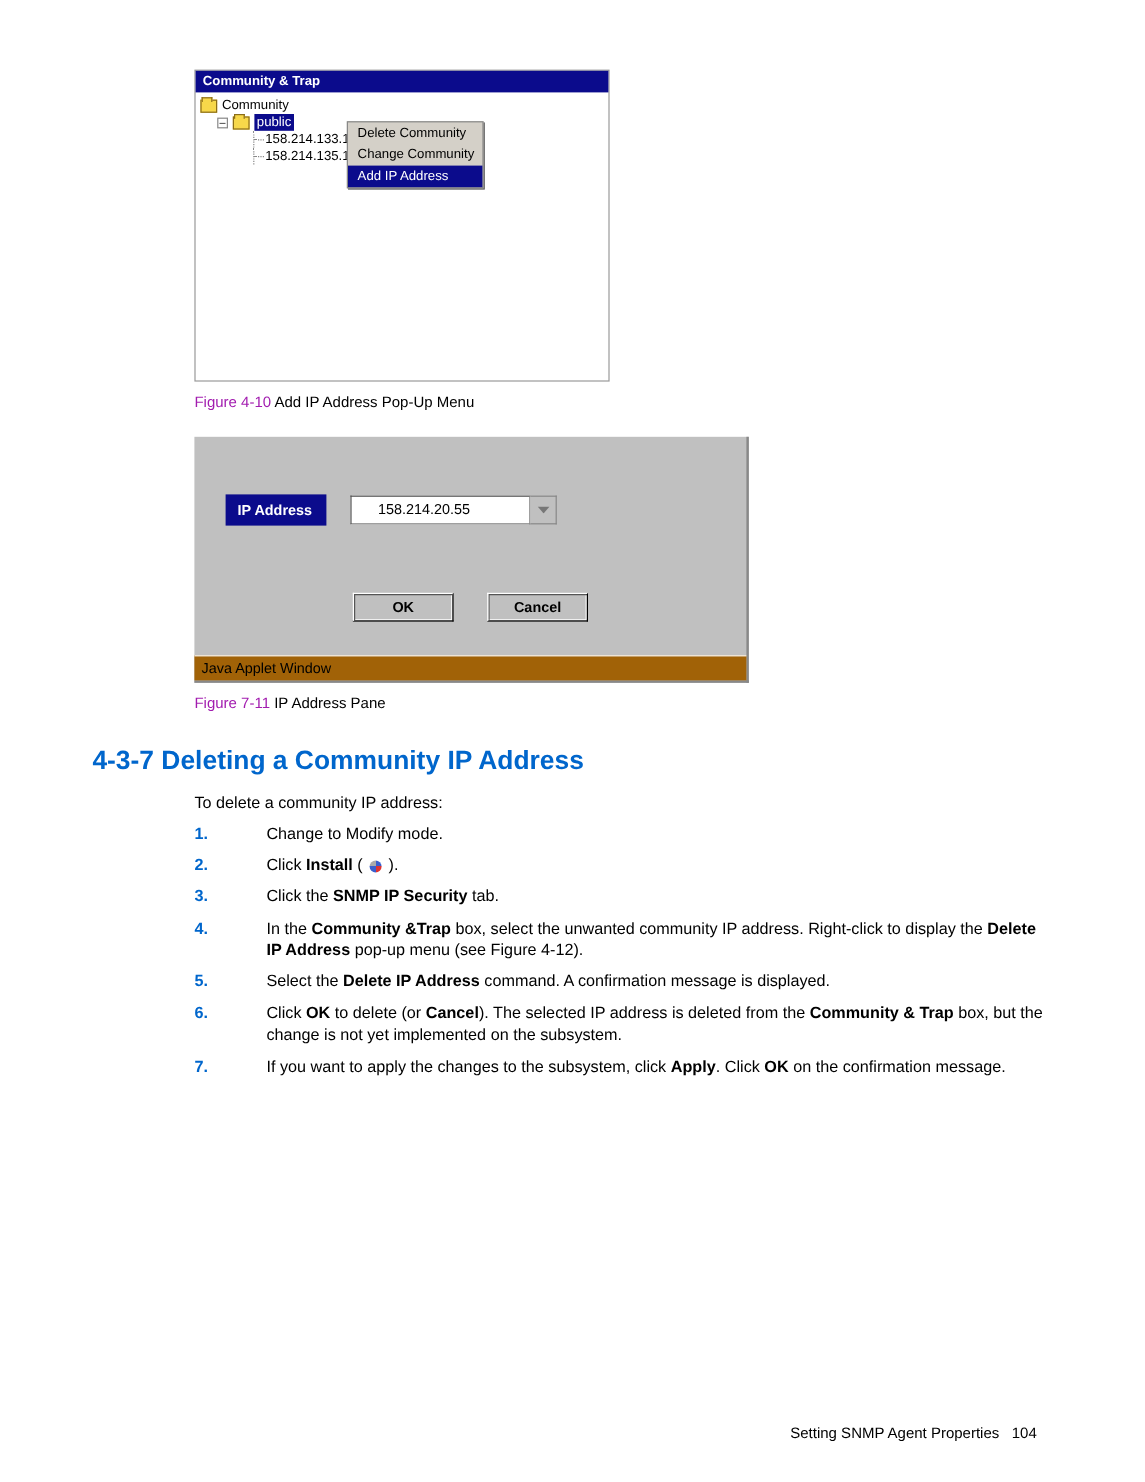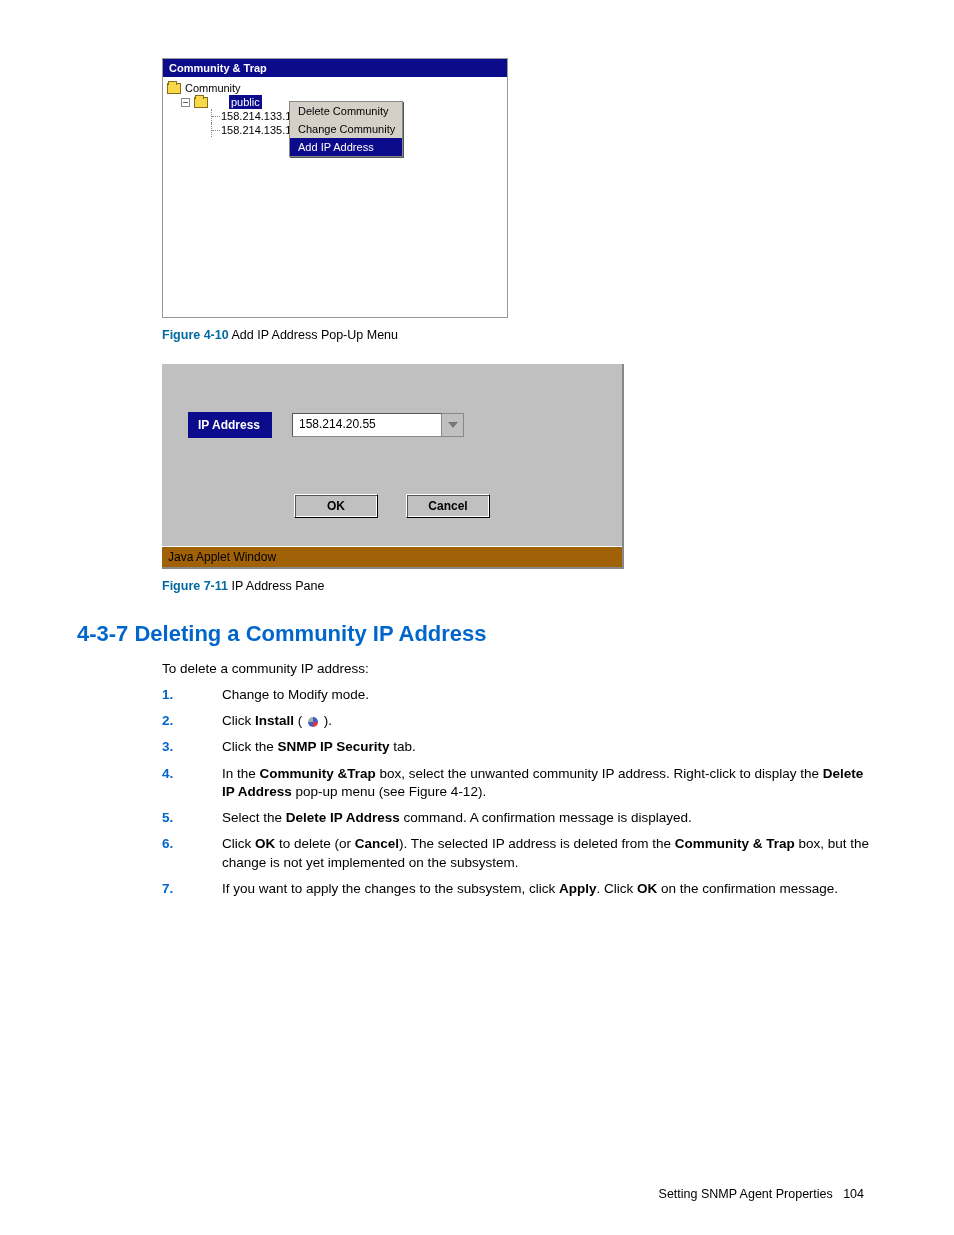--- a/index.html
+++ b/index.html
@@ -37,21 +37,21 @@
   .tree .folder-icon {
     display: inline-block; width: 14px; height: 11px;
     background: #f7d84a; border: 1px solid #8a6d1a;
     margin-right: 4px; position: relative;
   }
   .tree .folder-icon::before{
     content:""; position:absolute; left:0; top:-3px; width:7px; height:3px;
     background:#f7d84a; border:1px solid #8a6d1a; border-bottom:none;
   }
   .tree .selected {
-    background: #0b0b8c; color: #fff; padding: 0 2px; margin-left: 17px;
+    background: #0b0b8c; color: #fff; padding: 0 2px;
   }
   .tree .indent1 { padding-left: 14px; }
   .tree .indent2 { padding-left: 44px; }
   .tree .expander {
     display:inline-block; width:9px; height:9px; border:1px solid #888; font-size:9px; line-height:7px; text-align:center; margin-right:4px; background:#fff;
   }
   .tree .tline {
     display:inline-block; width:10px; border-left:1px dotted #888; height:14px; position:relative;
   }
   .tree .tline::after{
@@ -64,39 +64,39 @@
     font-size: 11px;
     width: 114px;
   }
   .context-menu .mi { padding: 2px 8px; white-space: nowrap; }
   .context-menu .mi.hl { background: #0b0b8c; color: #fff; }
   .caption {
     font-size: 12.5px;
     margin: 10px 0 0 85px;
     font-family: "Segoe UI", Arial, sans-serif;
   }
-  .caption .figlabel { color: #0369a1; font-weight: bold; }
+  .caption .figlabel { color: #a21caf; font-weight: normal; }
 
   
   .fig411 {
     width: 462px; margin-left: 85px; margin-top: 22px;
     background: #c0c0c0; border-right: 2px solid #888; border-bottom: 2px solid #888;
     padding: 48px 26px 6px 26px;
     font-family: "MS Sans Serif", Tahoma, Arial, sans-serif;
   }
   .ip-row { display: flex; align-items: center; gap: 20px; }
   .ip-label {
     background: #0b0b8c; color:#fff; font-weight:bold; font-size:12px;
     padding: 6px 10px; width: 84px; text-align:left;
   }
   .ip-field-wrap { display:flex; }
   .ip-field {
     width: 150px; height: 24px; background:#fff; border:1px solid #888;
     border-top-color:#555; border-left-color:#555;
-    font-size:12px; padding:3px 6px;
+    font-size:12px; padding:3px 22px;
   }
   .ip-dd {
     width: 22px; height:24px; background:#c0c0c0;
     border:1px solid #888; border-left:none;
     display:flex; align-items:center; justify-content:center;
   }
   .ip-dd svg { width:10px; height:6px; }
   .btn-row { display:flex; justify-content:center; gap:28px; margin-top:56px; margin-bottom:28px;}
   .btn {
     width: 84px; height:24px; background:#c0c0c0;

